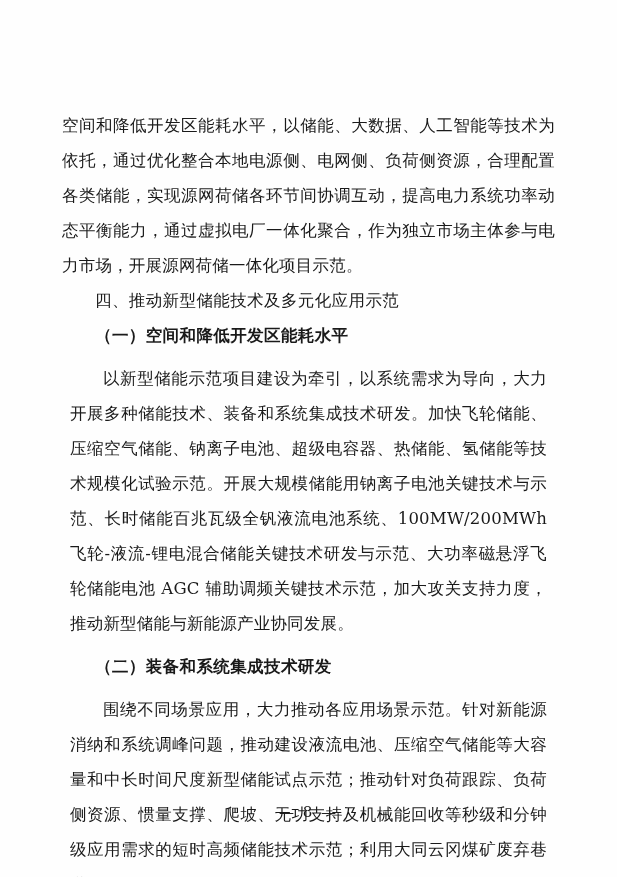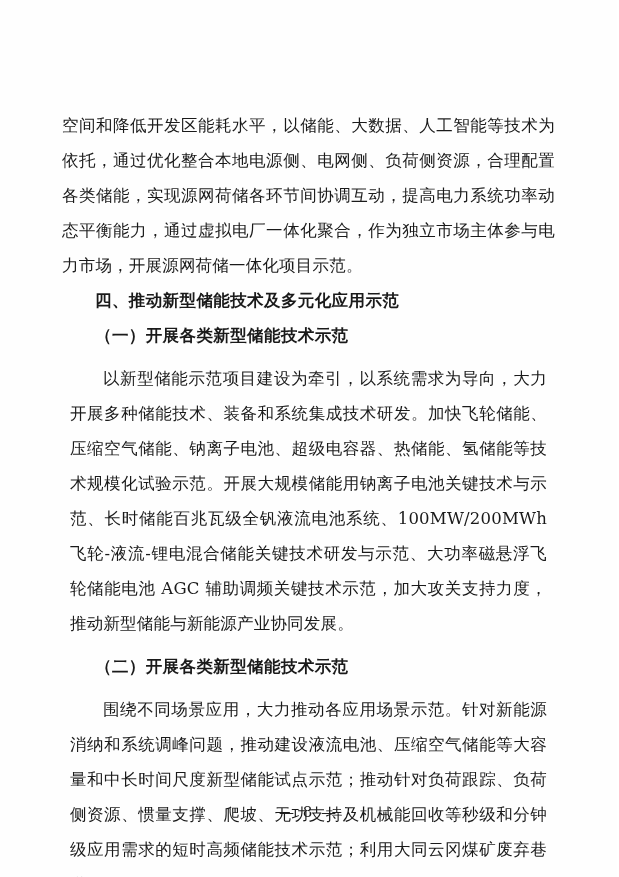--- a/index.html
+++ b/index.html
@@ -34,21 +34,21 @@
     margin: 0;
     text-indent: 0;
   }
   .para-indent {
     margin: 8px;
     text-indent: 2em;
   }
   .heading {
     margin: 0;
     text-indent: 2em;
-    font-weight: bold;
+    font-weight: normal;
     font-family: "DejaVu Serif", "Liberation Serif", serif;
     letter-spacing: 0.4px;
   }
   .subheading {
     margin: 0;
     text-indent: 2em;
     font-weight: bold;
     letter-spacing: 0.4px;
   }
   .footer {
@@ -65,21 +65,21 @@
     display: inline-block;
   }
 </style>
 </head>
 <body>
 
 <div class="page">
   <div class="doc-body">
     <p class="para">空间和降低开发区能耗水平，以储能、大数据、人工智能等技术为依托，通过优化整合本地电源侧、电网侧、负荷侧资源，合理配置各类储能，实现源网荷储各环节间协调互动，提高电力系统功率动态平衡能力，通过虚拟电厂一体化聚合，作为独立市场主体参与电力市场，开展源网荷储一体化项目示范。</p>
     <p class="heading">四、推动新型储能技术及多元化应用示范</p>
-    <p class="subheading">（一）开展各类新型储能技术示范</p>
+    <p class="subheading">（一）空间和降低开发区能耗水平</p>
     <p class="para-indent">以新型储能示范项目建设为牵引，以系统需求为导向，大力开展多种储能技术、装备和系统集成技术研发。加快飞轮储能、压缩空气储能、钠离子电池、超级电容器、热储能、氢储能等技术规模化试验示范。开展大规模储能用钠离子电池关键技术与示范、长时储能百兆瓦级全钒液流电池系统、100MW/200MWh 飞轮-液流-锂电混合储能关键技术研发与示范、大功率磁悬浮飞轮储能电池 AGC 辅助调频关键技术示范，加大攻关支持力度，推动新型储能与新能源产业协同发展。</p>
-    <p class="subheading">（二）开展各类新型储能技术示范</p>
+    <p class="subheading">（二）装备和系统集成技术研发</p>
     <p class="para-indent">围绕不同场景应用，大力推动各应用场景示范。针对新能源消纳和系统调峰问题，推动建设液流电池、压缩空气储能等大容量和中长时间尺度新型储能试点示范；推动针对负荷跟踪、负荷侧资源、惯量支撑、爬坡、无功支持及机械能回收等秒级和分钟级应用需求的短时高频储能技术示范；利用大同云冈煤矿废弃巷道</p>
   </div>
   <div class="footer">
     <span class="footer-inner">— 8 —</span>
   </div>
 </div>
 
 </body></html>

